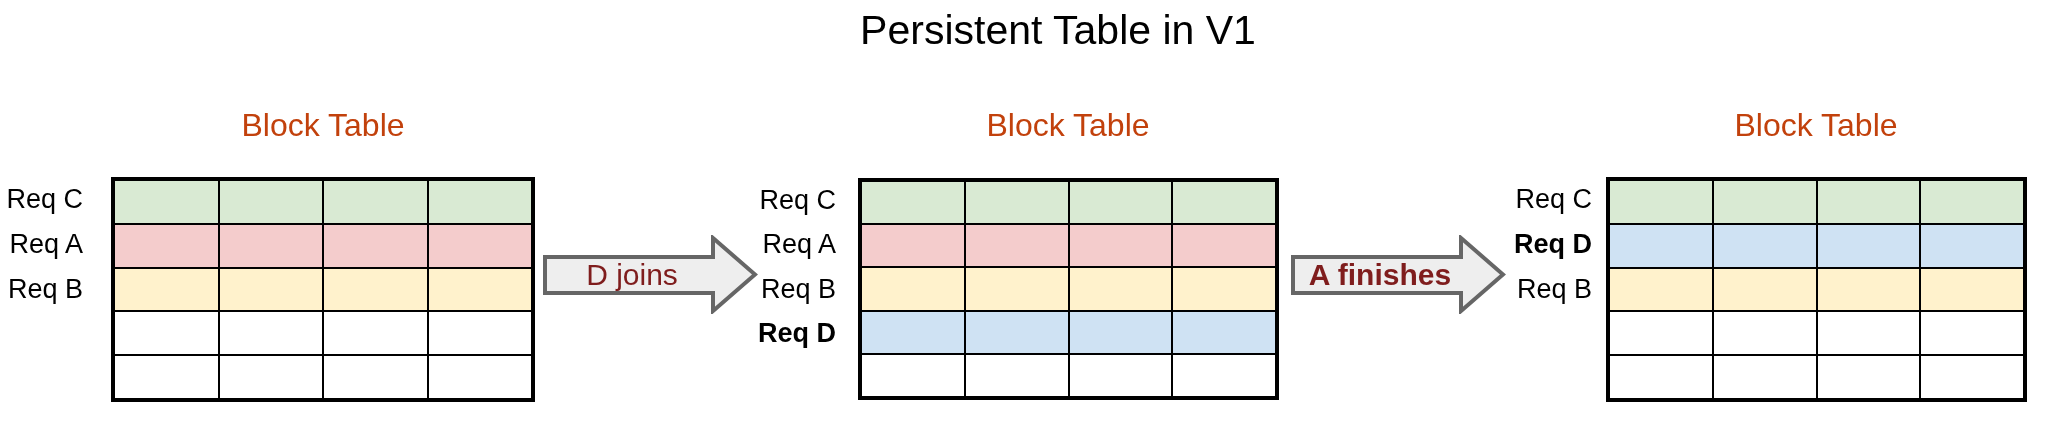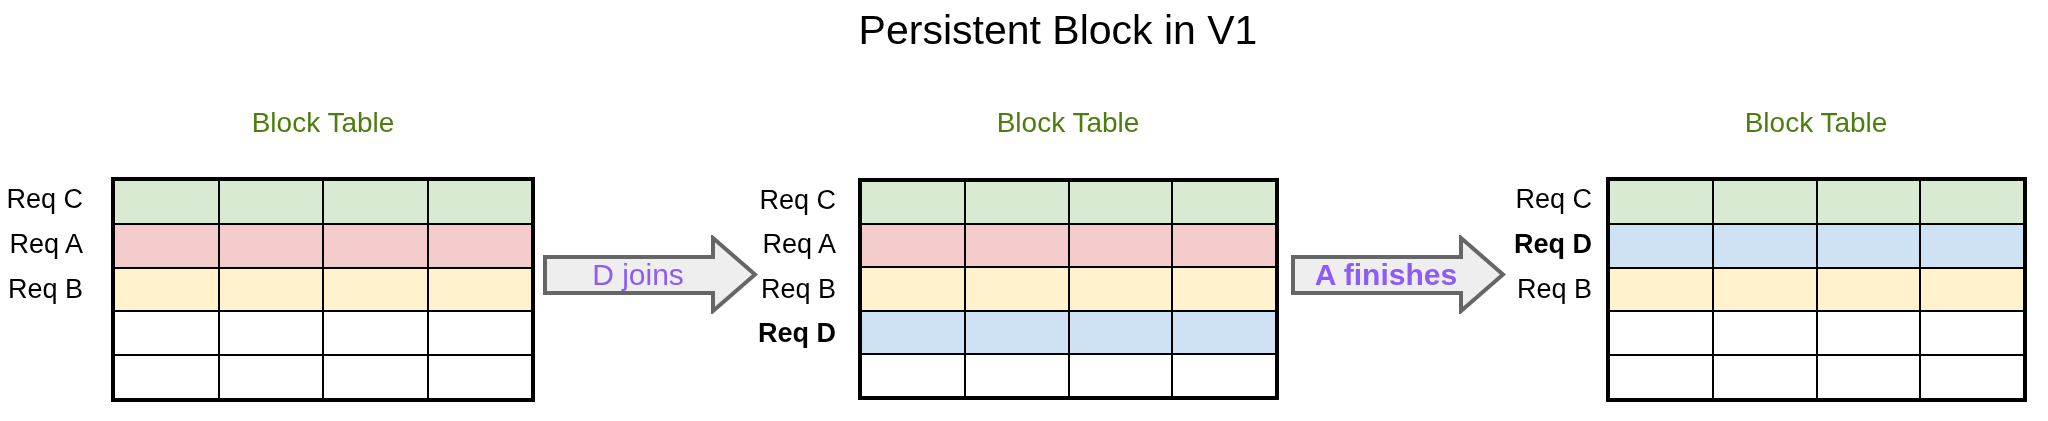--- a/index.html
+++ b/index.html
@@ -14,22 +14,22 @@
     position:absolute;
     top:6px;left:1058px;
     transform:translateX(-50%);
     font-size:41px;line-height:1.2;
     color:#000;white-space:nowrap;
   }
   .bt-heading{
     position:absolute;
     top:106px;
     transform:translateX(-50%);
-    font-size:28px;line-height:1.2;
-    color:#4d7c0f;white-space:nowrap;
+    font-size:32px;line-height:1.2;
+    color:#c2410c;white-space:nowrap;
   }
   .bt-heading.h1{left:323px;}
   .bt-heading.h2{left:1068px;}
   .bt-heading.h3{left:1816px;}
 
   .block-table{
     position:absolute;
     display:flex;flex-direction:column;
     border:3px solid #000;
     box-sizing:border-box;
@@ -54,31 +54,31 @@
     font-size:27px;color:#000;white-space:nowrap;
   }
   .row-label.bold{font-weight:bold;}
 
   .arrow-svg{position:absolute;top:235px;width:216px;height:79px;}
   .arrow-svg.a1{left:542px;}
   .arrow-svg.a2{left:1290px;}
   .arrow-label{
     position:absolute;top:257px;height:36px;width:168px;
     display:flex;align-items:center;justify-content:center;
-    font-size:30px;color:#8b5cf6;white-space:nowrap;padding-left:6px;
+    font-size:30px;color:#7f1d1d;white-space:nowrap;
   }
   .arrow-label.a1{left:548px;}
   .arrow-label.a2{left:1296px;font-weight:bold;}
 </style>
 </head>
 <body>
 
 <div id="canvas">
 
-  <div class="diagram-title">Persistent Block in V1</div>
+  <div class="diagram-title">Persistent Table in V1</div>
 
   <div class="bt-heading h1">Block Table</div>
   <div class="bt-heading h2">Block Table</div>
   <div class="bt-heading h3">Block Table</div>
 
   <div class="labels l1">
       <div class="row-label">Req C</div>
       <div class="row-label">Req A</div>
       <div class="row-label">Req B</div>
       <div class="row-label"></div>

